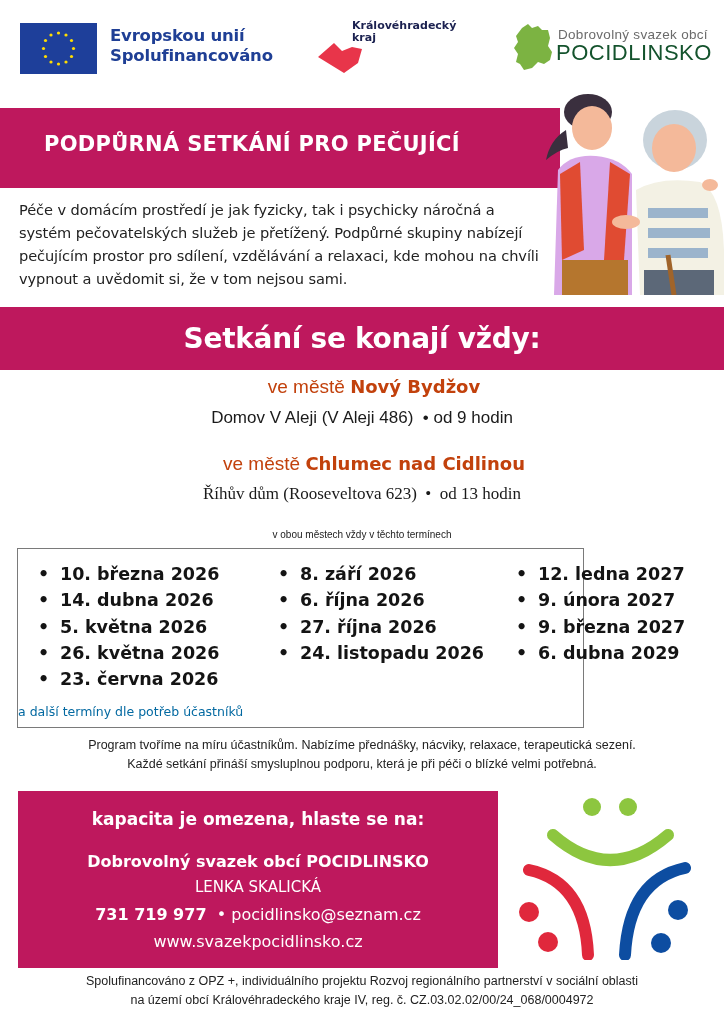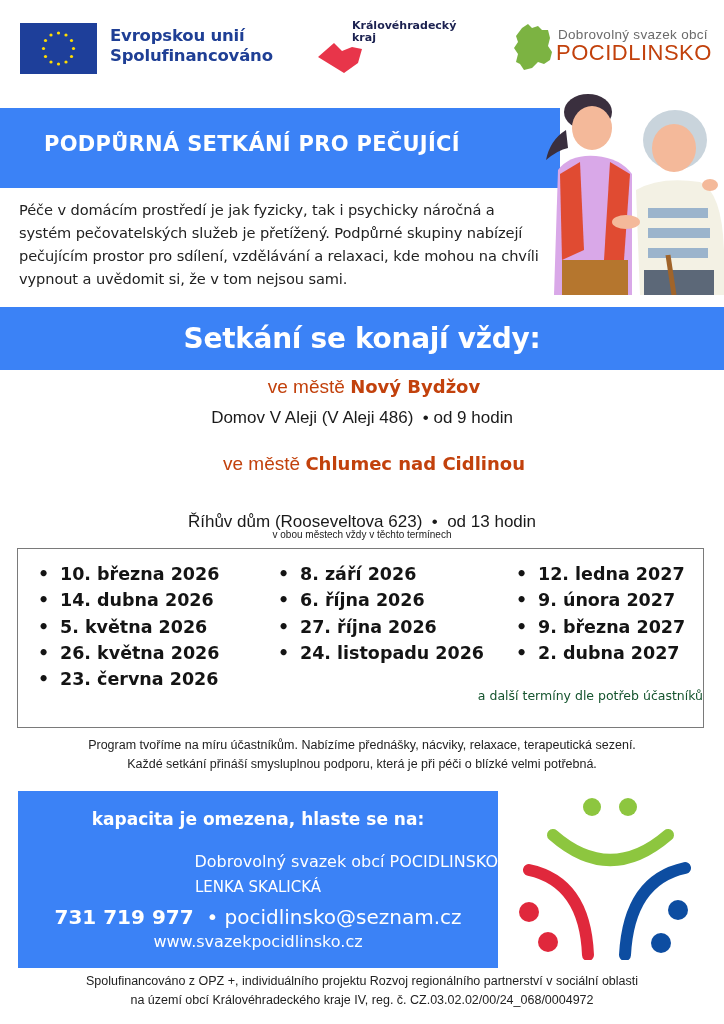--- a/index.html
+++ b/index.html
@@ -6,46 +6,46 @@
   body { width:724px; height:1024px; background:#ffffff; position:relative; overflow:hidden;
          font-family:"DejaVu Sans", "Liberation Sans", sans-serif; color:#1c1c1c; }
   .abs { position:absolute; }
   
   .eu-flag { left:20px; top:23px; width:77px; height:51px; background:#1e3f9a; }
   .eu-text { left:110px; top:26px; font-size:16.5px; line-height:20px; color:#1f3f95; font-weight:bold; letter-spacing:-0.2px; }
   .kraj-text { left:352px; top:20px; font-size:11px; line-height:12px; font-weight:bold; color:#1b2150; }
   .kraj-mark { left:318px; top:39px; width:48px; height:34px; }
   .poc-map { left:514px; top:24px; width:40px; height:46px; }
   .poc-small { left:558px; top:27px; font-size:13.5px; color:#6b6b6b; font-family:"Liberation Sans", sans-serif; letter-spacing:0.3px; }
-  .poc-big { left:556px; top:40px; font-size:22px; color:#c2410c; font-family:"Liberation Sans", sans-serif; letter-spacing:0.5px; }
+  .poc-big { left:556px; top:40px; font-size:22px; color:#14532d; font-family:"Liberation Sans", sans-serif; letter-spacing:0.5px; }
   
-  .band { background:#3b82f6; color:#fff; }
+  .band { background:#be185d; color:#fff; }
   .band-top { left:0; top:108px; width:560px; height:80px; }
   .band-top h1 { margin:0; position:absolute; left:44px; top:24px; font-size:21px; font-weight:bold; letter-spacing:0.3px; }
   .intro { left:19px; top:198px; width:520px; font-size:14.6px; line-height:23px; color:#222; letter-spacing:-0.1px; }
   .illustration { left:540px; top:90px; width:184px; height:205px; }
   .band-sched { left:0; top:307px; width:724px; height:63px; }
   .band-sched h2 { margin:0; text-align:center; font-size:28px; font-weight:bold; line-height:63px; letter-spacing:-0.3px; }
   .center { left:0; width:724px; text-align:center; }
   .city { font-size:19px; color:#c2410c; font-family:"Liberation Sans", sans-serif;padding-left:12px; }
   .city b { font-family:"DejaVu Sans", sans-serif; font-size:18px; }
   .addr { font-size:17px; color:#1a1a1a; font-family:"Liberation Sans", sans-serif; }
   .small-note { font-size:10px; color:#222; font-family:"Liberation Sans", sans-serif; }
-  .dates-box { left:17px; top:548px; width:687px; height:180px; border:1px solid #7a7a7a; box-sizing:border-box; }
+  .dates-box { left:17px; top:548px; width:567px; height:180px; border:1px solid #7a7a7a; box-sizing:border-box; }
   .col { position:absolute; top:12px; margin:0; padding:0; list-style:none; }
   .col li { font-size:17.5px; font-weight:bold; line-height:26.3px; white-space:nowrap; color:#141414; }
   .col li::before { content:"•"; display:inline-block; width:22px; font-weight:bold; }
   .col1 { left:20px; } .col2 { left:260px; } .col3 { left:498px; }
-  .more { position:absolute; left:0; width:100%; top:139px; text-align:right; font-size:12.5px; color:#14532d; }
+  .more { position:absolute; left:0; width:100%; top:155px; text-align:left; font-size:12.5px; color:#0369a1; }
   .program { top:736px; font-size:12.5px; line-height:19px; color:#222; font-family:"Liberation Sans", sans-serif; }
   .contact { left:18px; top:791px; width:480px; height:177px; color:#fff; text-align:center; }
   .contact .l1 { position:absolute; top:18px; width:100%; font-size:17px; font-weight:bold; }
-  .contact .l2 { position:absolute; top:61px; width:100%; font-size:16px; font-weight:normal;text-align:right; }
+  .contact .l2 { position:absolute; top:61px; width:100%; font-size:16px; font-weight:bold; }
   .contact .l3 { position:absolute; top:87px; width:100%; font-size:15px; }
-  .contact .l4 { position:absolute; top:114px; width:100%; font-size:20px; }
+  .contact .l4 { position:absolute; top:114px; width:100%; font-size:16px; }
   .contact .l4 b { font-weight:bold; }
   .contact .l5 { position:absolute; top:141px; width:100%; font-size:16px; }
   .smile { left:513px; top:790px; width:180px; height:170px; }
   .footer { top:972px; font-size:12.5px; line-height:19px; color:#222; font-family:"Liberation Sans", sans-serif; }
 </style>
 </head>
 <body>
 
 <div class="abs eu-flag">
   <svg width="77" height="51" viewBox="0 0 77 51">
@@ -122,21 +122,21 @@
   <span>ve městě </span><b>Nový Bydžov</b>
 </div>
 <div class="abs center addr" style="top:408px;">
   <span>Domov V Aleji (V Aleji 486)</span>
   &nbsp;<span>•</span>
   <span>od 9 hodin</span>
 </div>
 <div class="abs center city" style="top:453px;">
   <span>ve městě </span><b>Chlumec nad Cidlinou</b>
 </div>
-<div class="abs center addr" style="top:512px;">
+<div class="abs center addr" style="top:484px;font-family:Liberation Serif, serif;">
   <span>Říhův dům (Rooseveltova 623)</span>
   &nbsp;<span>•</span>&nbsp;
   <span>od 13 hodin</span>
 </div>
 <div class="abs center small-note" style="top:529px;">v obou městech vždy v těchto termínech</div>
 
 <div class="abs dates-box">
   <ul class="col col1">
     <li>10. března 2026</li>
     <li>14. dubna 2026</li>
@@ -147,21 +147,21 @@
   <ul class="col col2">
     <li>8. září 2026</li>
     <li>6. října 2026</li>
     <li>27. října 2026</li>
     <li>24. listopadu 2026</li>
   </ul>
   <ul class="col col3">
     <li>12. ledna 2027</li>
     <li>9. února 2027</li>
     <li>9. března 2027</li>
-    <li>2. dubna 2027</li>
+    <li>6. dubna 2029</li>
   </ul>
   <div class="more">a další termíny dle potřeb účastníků</div>
 </div>
 
 <div class="abs center program">
   <div>Program tvoříme na míru účastníkům. Nabízíme přednášky, nácviky, relaxace, terapeutická sezení.</div>
   <div>Každé setkání přináší smysluplnou podporu, která je při péči o blízké velmi potřebná.</div>
 </div>
 
 <div class="abs band contact">

